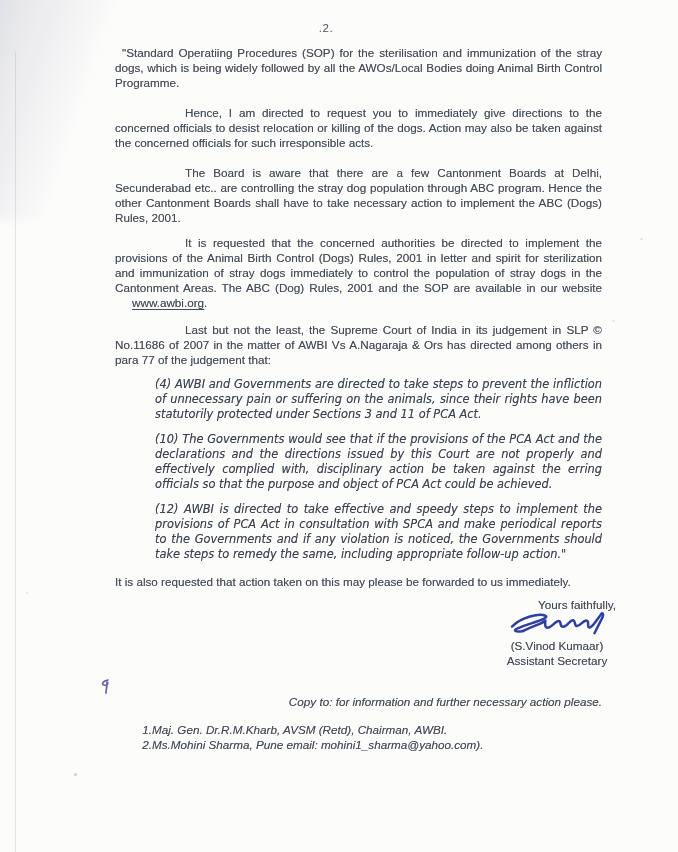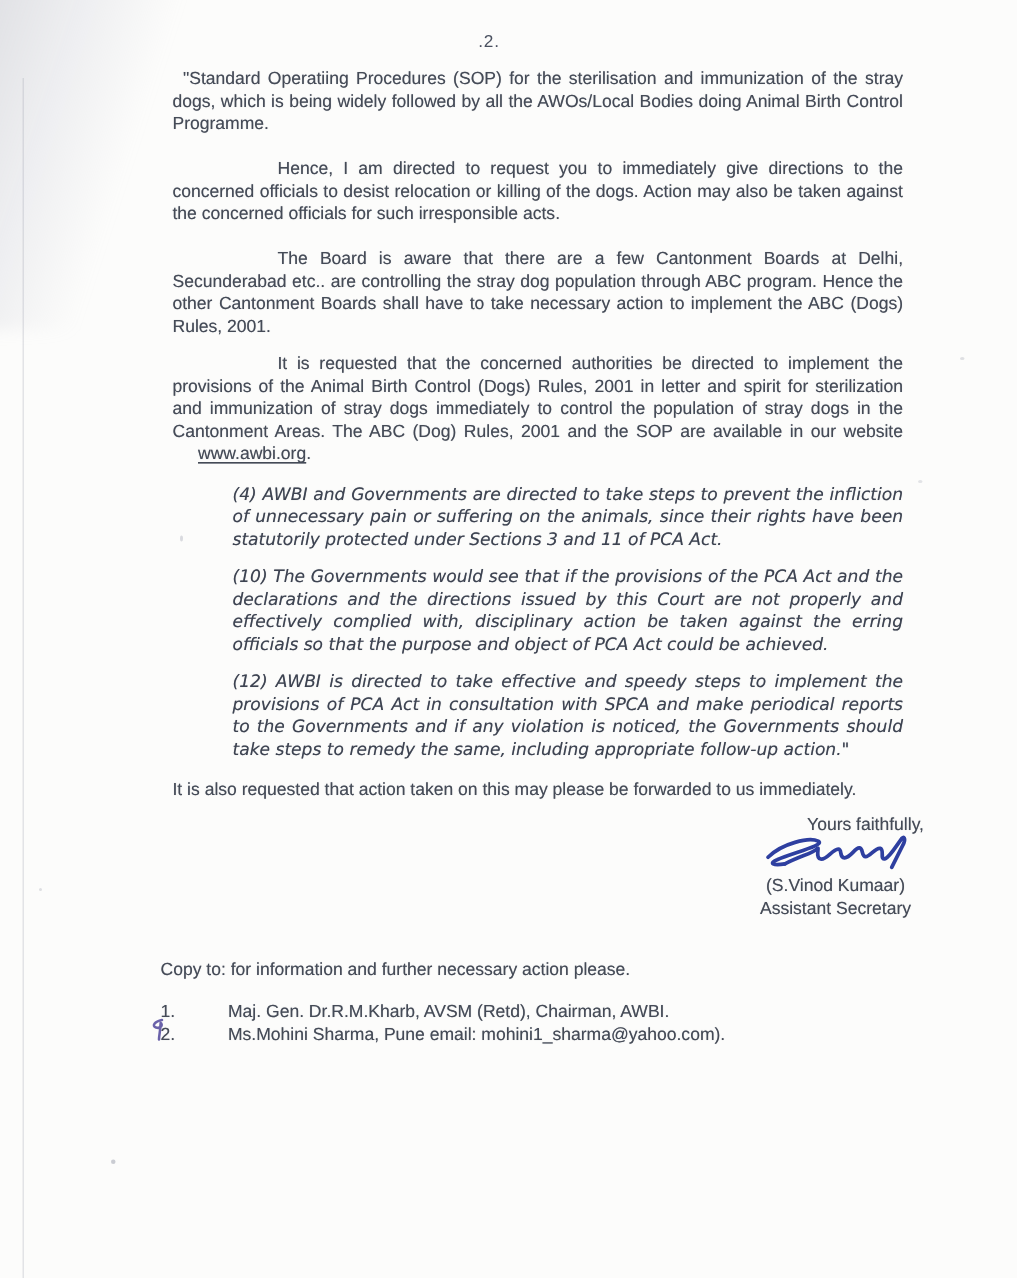--- a/index.html
+++ b/index.html
@@ -108,21 +108,22 @@
   .signature-wrap svg {
     position: absolute;
     left: 14px; top: -3px;
     transform: rotate(-3deg);
   }
   .sender-name, .sender-title { display: block; }
 
   .copyblock {
     margin-top: 26px;
     margin-left: -8px;
-    text-align: left;
+    text-align: right;
+    font-style: italic;
   }
   .copy-items { margin-top: 13px; }
   .copy-row { display: flex; }
   .copy-num { width: 45px; flex: 0 0 45px; }
   .pen-mark {
     position: absolute;
     left: 98px; top: 678px;
     pointer-events: none;
   }
 </style>
@@ -148,20 +149,21 @@
   <div class="content">
 
     <p class="para small-indent">"Standard Operatiing Procedures (SOP) for the sterilisation and immunization of the stray dogs, which is being widely followed by all the AWOs/Local Bodies doing Animal Birth Control Programme.</p>
 
     <p class="para indent">Hence, I am directed to request you to immediately give directions to the concerned officials to desist relocation or killing of the dogs. Action may also be taken against the concerned officials for such irresponsible acts.</p>
 
     <p class="para indent p3">The Board is aware that there are a few Cantonment Boards at Delhi, Secunderabad etc.. are controlling the stray dog population through ABC program. Hence the other Cantonment Boards shall have to take necessary action to implement the ABC (Dogs) Rules, 2001.</p>
 
     <p class="para indent p4"><span>It is requested that the concerned authorities be directed to implement the provisions of the Animal Birth Control (Dogs) Rules, 2001 in letter and spirit for sterilization and immunization of stray dogs immediately to control the population of stray dogs in the Cantonment Areas. The ABC (Dog) Rules, 2001 and the SOP are available in our website </span><a class="weblink">www.awbi.org</a><span>.</span></p>
 
+    <p class="para indent p5">Last but not the least, the Supreme Court of India in its judgement in SLP © No.11686 of 2007 in the matter of AWBI Vs A.Nagaraja &amp; Ors has directed among others in para 77 of the judgement that:</p>
 
     <div class="quotes">
       <p class="quote-para">(4) AWBI and Governments are directed to take steps to prevent the infliction of unnecessary pain or suffering on the animals, since their rights have been statutorily protected under Sections 3 and 11 of PCA Act.</p>
       <p class="quote-para">(10) The Governments would see that if the provisions of the PCA Act and the declarations and the directions issued by this Court are not properly and effectively complied with, disciplinary action be taken against the erring officials so that the purpose and object of PCA Act could be achieved.</p>
       <p class="quote-para q12">(12) AWBI is directed to take effective and speedy steps to implement the provisions of PCA Act in consultation with SPCA and make periodical reports to the Governments and if any violation is noticed, the Governments should take steps to remedy the same, including appropriate follow-up action."</p>
     </div>
 
     <p class="closing">It is also requested that action taken on this may please be forwarded to us immediately.</p>
 
     <div class="signoff">

